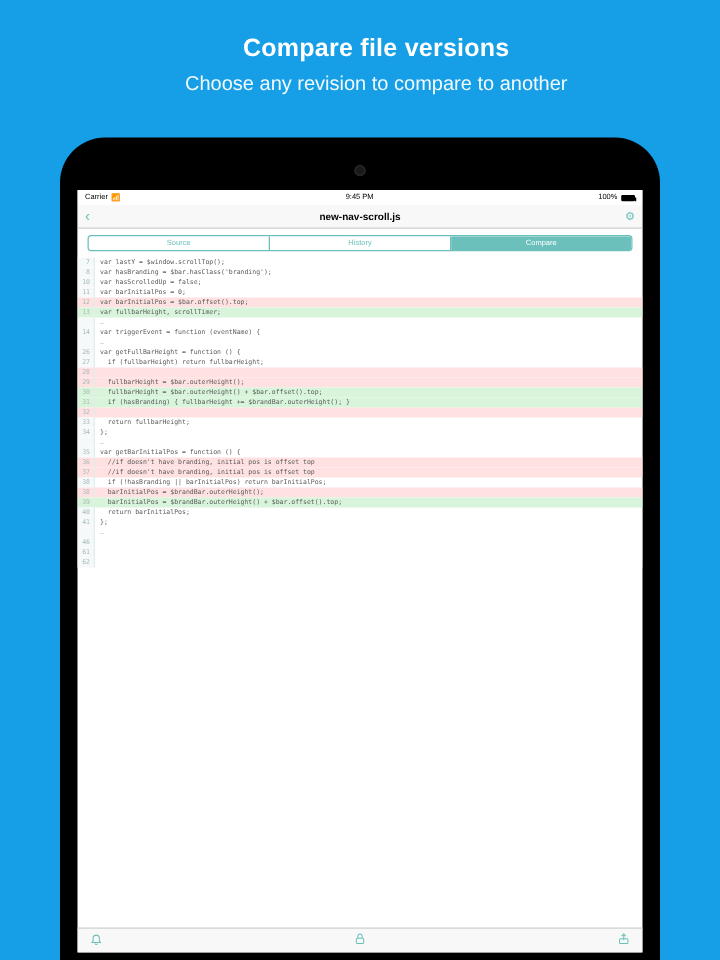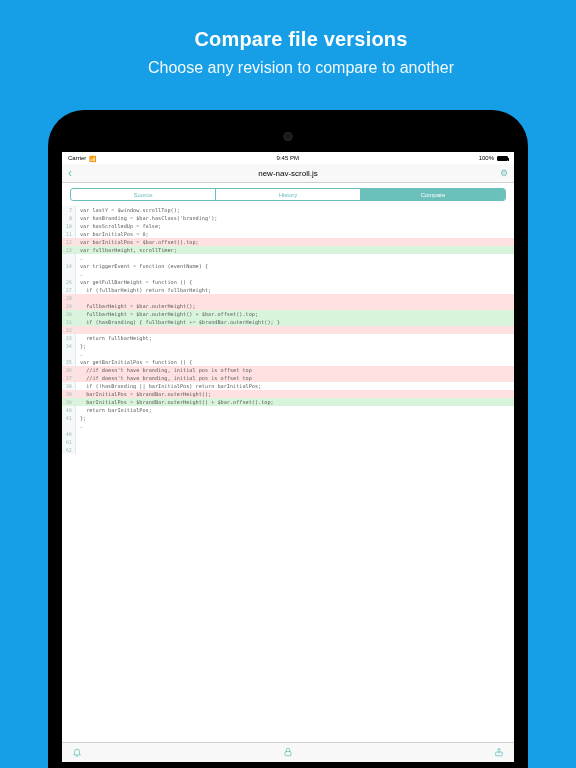--- a/index.html
+++ b/index.html
@@ -66,21 +66,21 @@
   }
 
   
   .navbar {
     height: 19px;
     border-bottom: 1px solid #cfcfcf;
     display: flex; align-items: center; justify-content: center;
     position: relative;
     background: #f8f8f8;
   }
-  .navbar .title { font-size: 8px; color: #000; font-weight: 400; }
+  .navbar .title { font-size: 8px; color: #000; font-weight: 700; }
   .navbar .back {
     position: absolute; left: 6px; top: 3px;
     color: #6bc0bb; font-size: 12px; line-height: 12px;
   }
   .navbar .gear {
     position: absolute; right: 6px; top: 4px;
     color: #6bc0bb; font-size: 9px;
   }
 
   

